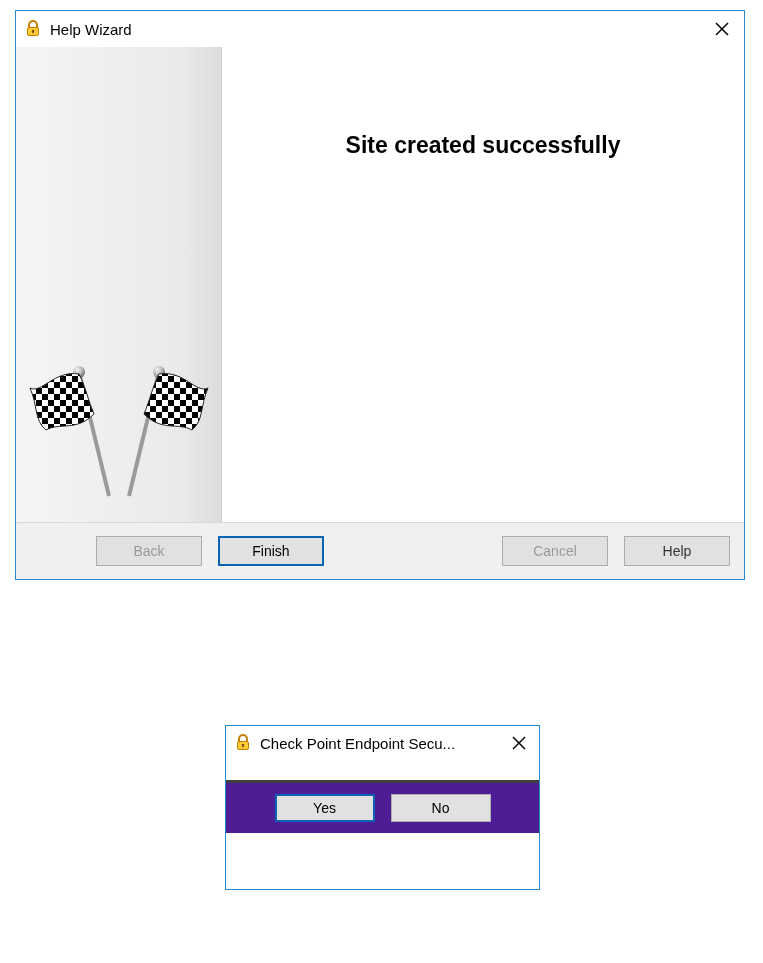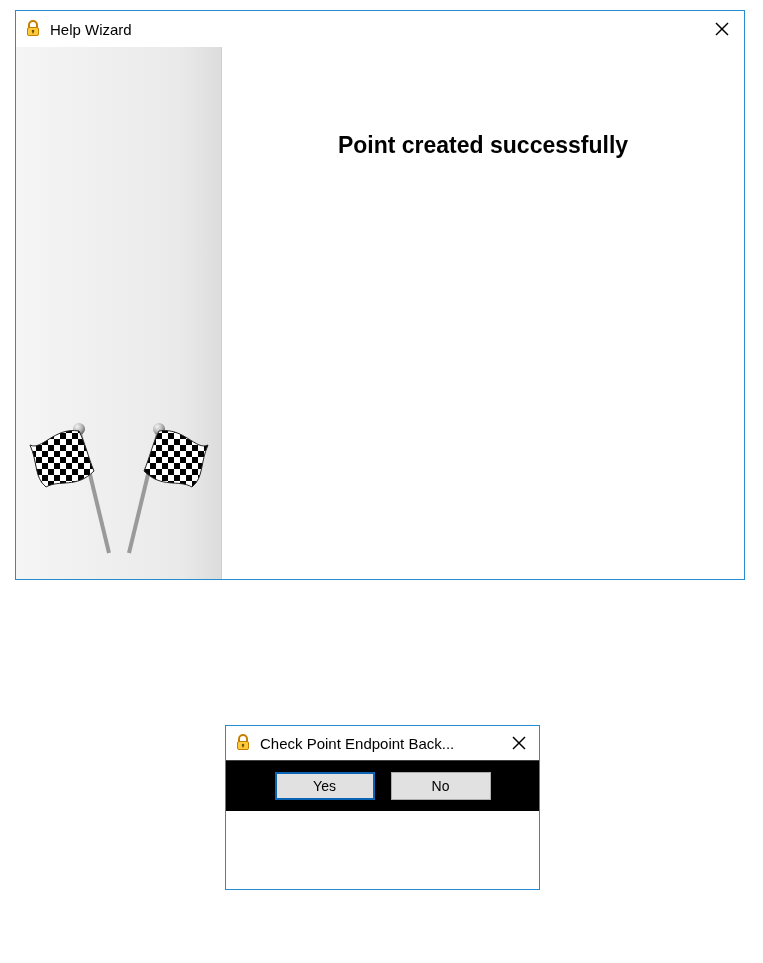--- a/index.html
+++ b/index.html
@@ -159,26 +159,27 @@
     height: 40px;
     flex-shrink: 0;
   }
   .dialog-text {
     padding-top: 6px;
     font-size: 14px;
     color: #000;
   }
   .dialog-footer {
     height: 50px;
-    background: #000000;
-    border-top: 1px solid #404040;
+    background: #4c1d95;
+    border-top: 3px solid #404040;
     display: flex;
     align-items: center;
     justify-content: center;
     gap: 16px;
+    margin-top: 20px;
   }
   .dlg-btn {
     width: 100px;
     height: 28px;
     background: #e1e1e1;
     border: 1px solid #adadad;
     color: #000;
     font-size: 14px;
     cursor: pointer;
     display: inline-flex;
@@ -236,39 +237,47 @@
           <line x1="135" y1="8" x2="105" y2="132" stroke="#9a9a9a" stroke-width="4"></line>
           <circle cx="135" cy="8" r="6" fill="url(#knob)"></circle>
 
           <path d="M55 10 C 30 6, 18 30, 6 24 C 14 42, 10 56, 22 66 C 36 58, 52 68, 70 50 C 64 36, 62 24, 55 10 Z" fill="url(#chk)" stroke="#232323" stroke-width="1"></path>
 
           <path d="M135 10 C 160 6, 172 30, 184 24 C 176 42, 180 56, 168 66 C 154 58, 138 68, 120 50 C 126 36, 128 24, 135 10 Z" fill="url(#chk)" stroke="#232323" stroke-width="1"></path>
         </svg>
       </div>
     </div>
     <div class="wizard-main">
-      <div class="wizard-heading">Point created successfully</div>
+      <div class="wizard-heading">Site created successfully</div>
     </div>
   </div>
 
+  <div class="wizard-footer">
+    <div style="width:50px;"></div>
+    <button class="wiz-btn disabled">Back</button>
+    <button class="wiz-btn primary">Finish</button>
+    <div class="footer-spacer"></div>
+    <button class="wiz-btn disabled">Cancel</button>
+    <button class="wiz-btn">Help</button>
+  </div>
 
 </div>
 
 <div class="dialog-window">
 
   <div class="dialog-titlebar">
     <span class="lock-icon">
       <svg viewBox="0 0 18 18" width="18" height="18">
         <path d="M5 8 V5 a4 4 0 0 1 8 0 V8" fill="none" stroke="#c57f00" stroke-width="2"></path>
         <rect x="3.5" y="7.5" width="11" height="8" rx="1.5" fill="#ffcb3a" stroke="#c57f00" stroke-width="1"></rect>
         <circle cx="9" cy="11" r="1.3" fill="#7a5200"></circle>
         <rect x="8.3" y="11" width="1.4" height="2.4" fill="#7a5200"></rect>
       </svg>
     </span>
-    <span class="dialog-title">Check Point Endpoint Back...</span>
+    <span class="dialog-title">Check Point Endpoint Secu...</span>
     <span class="close-icon">
       <svg viewBox="0 0 14 14" width="14" height="14">
         <line x1="1" y1="1" x2="13" y2="13" stroke="#000" stroke-width="1.5"></line>
         <line x1="13" y1="1" x2="1" y2="13" stroke="#000" stroke-width="1.5"></line>
       </svg>
     </span>
   </div>
 
 
   <div class="dialog-footer">

